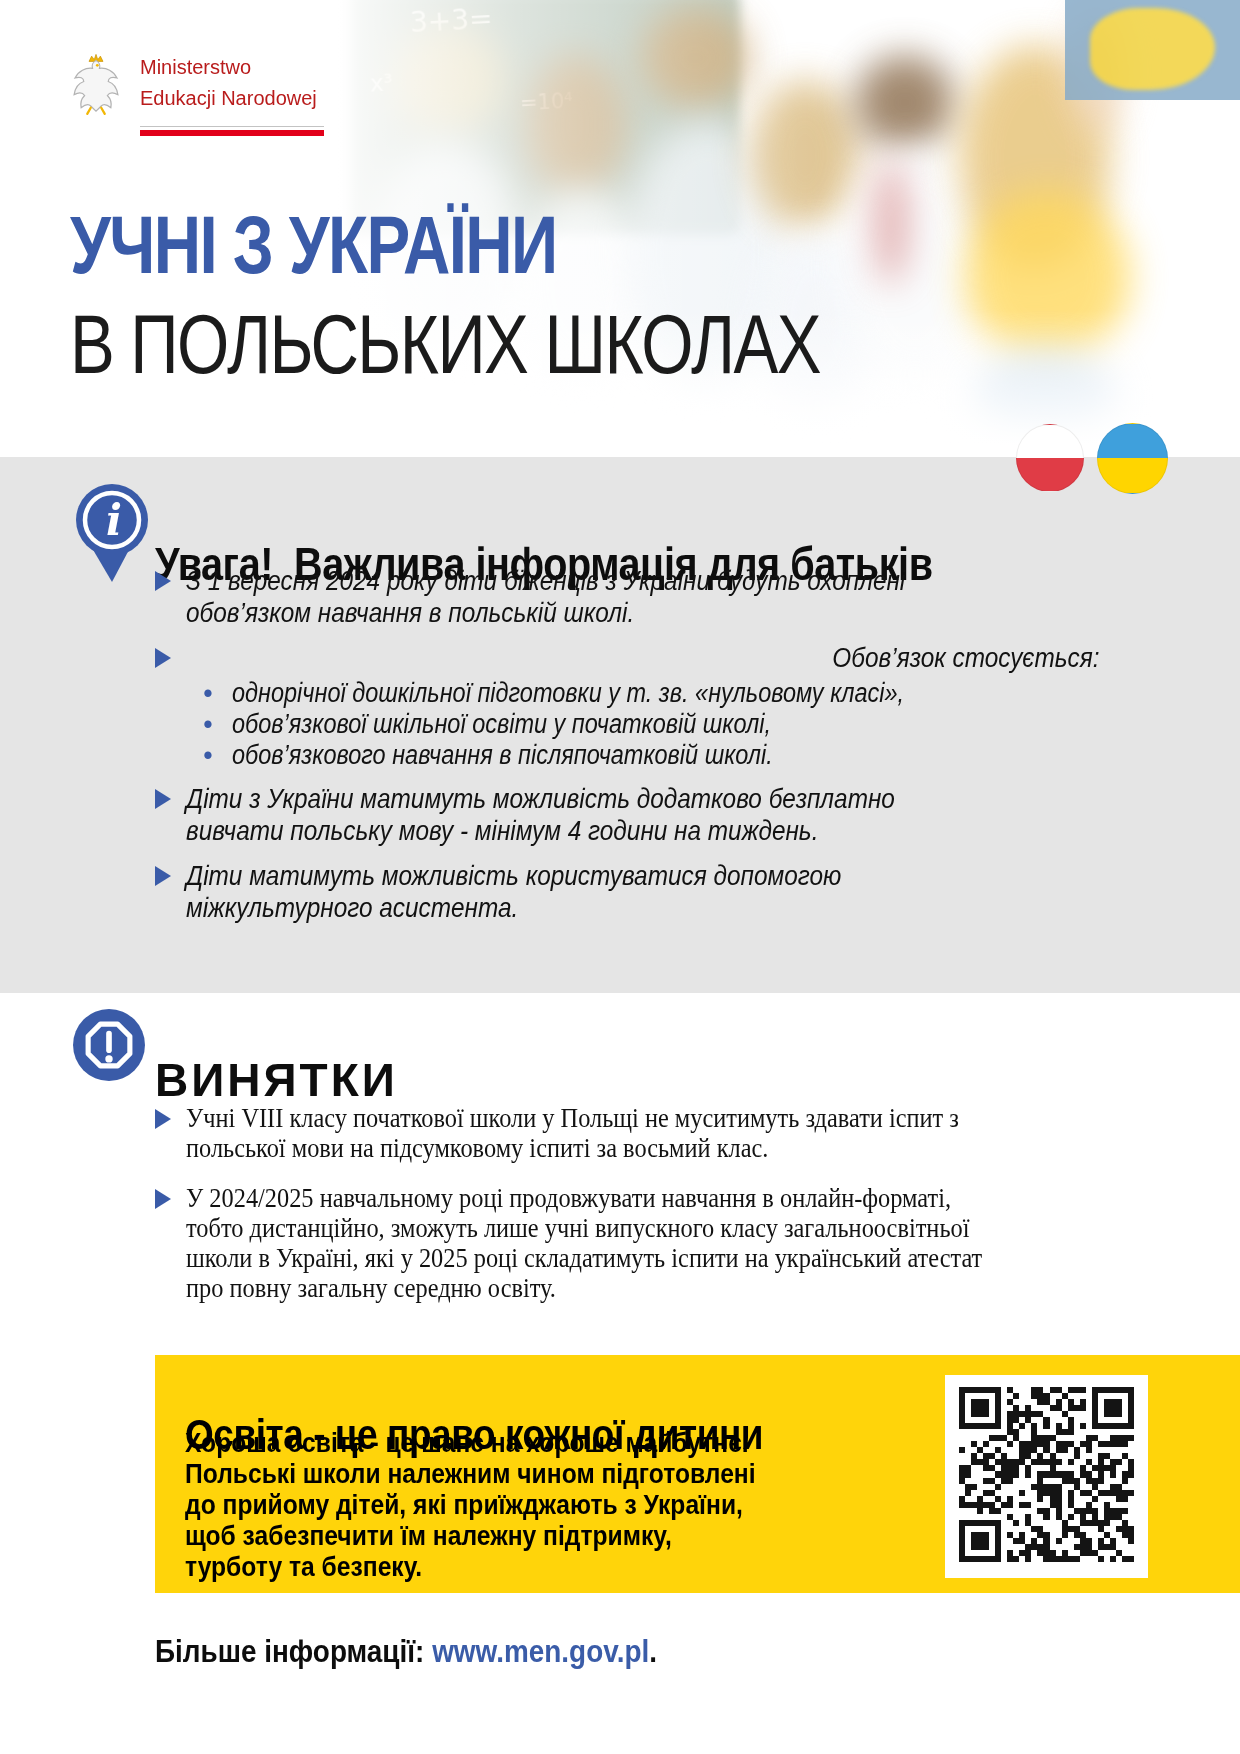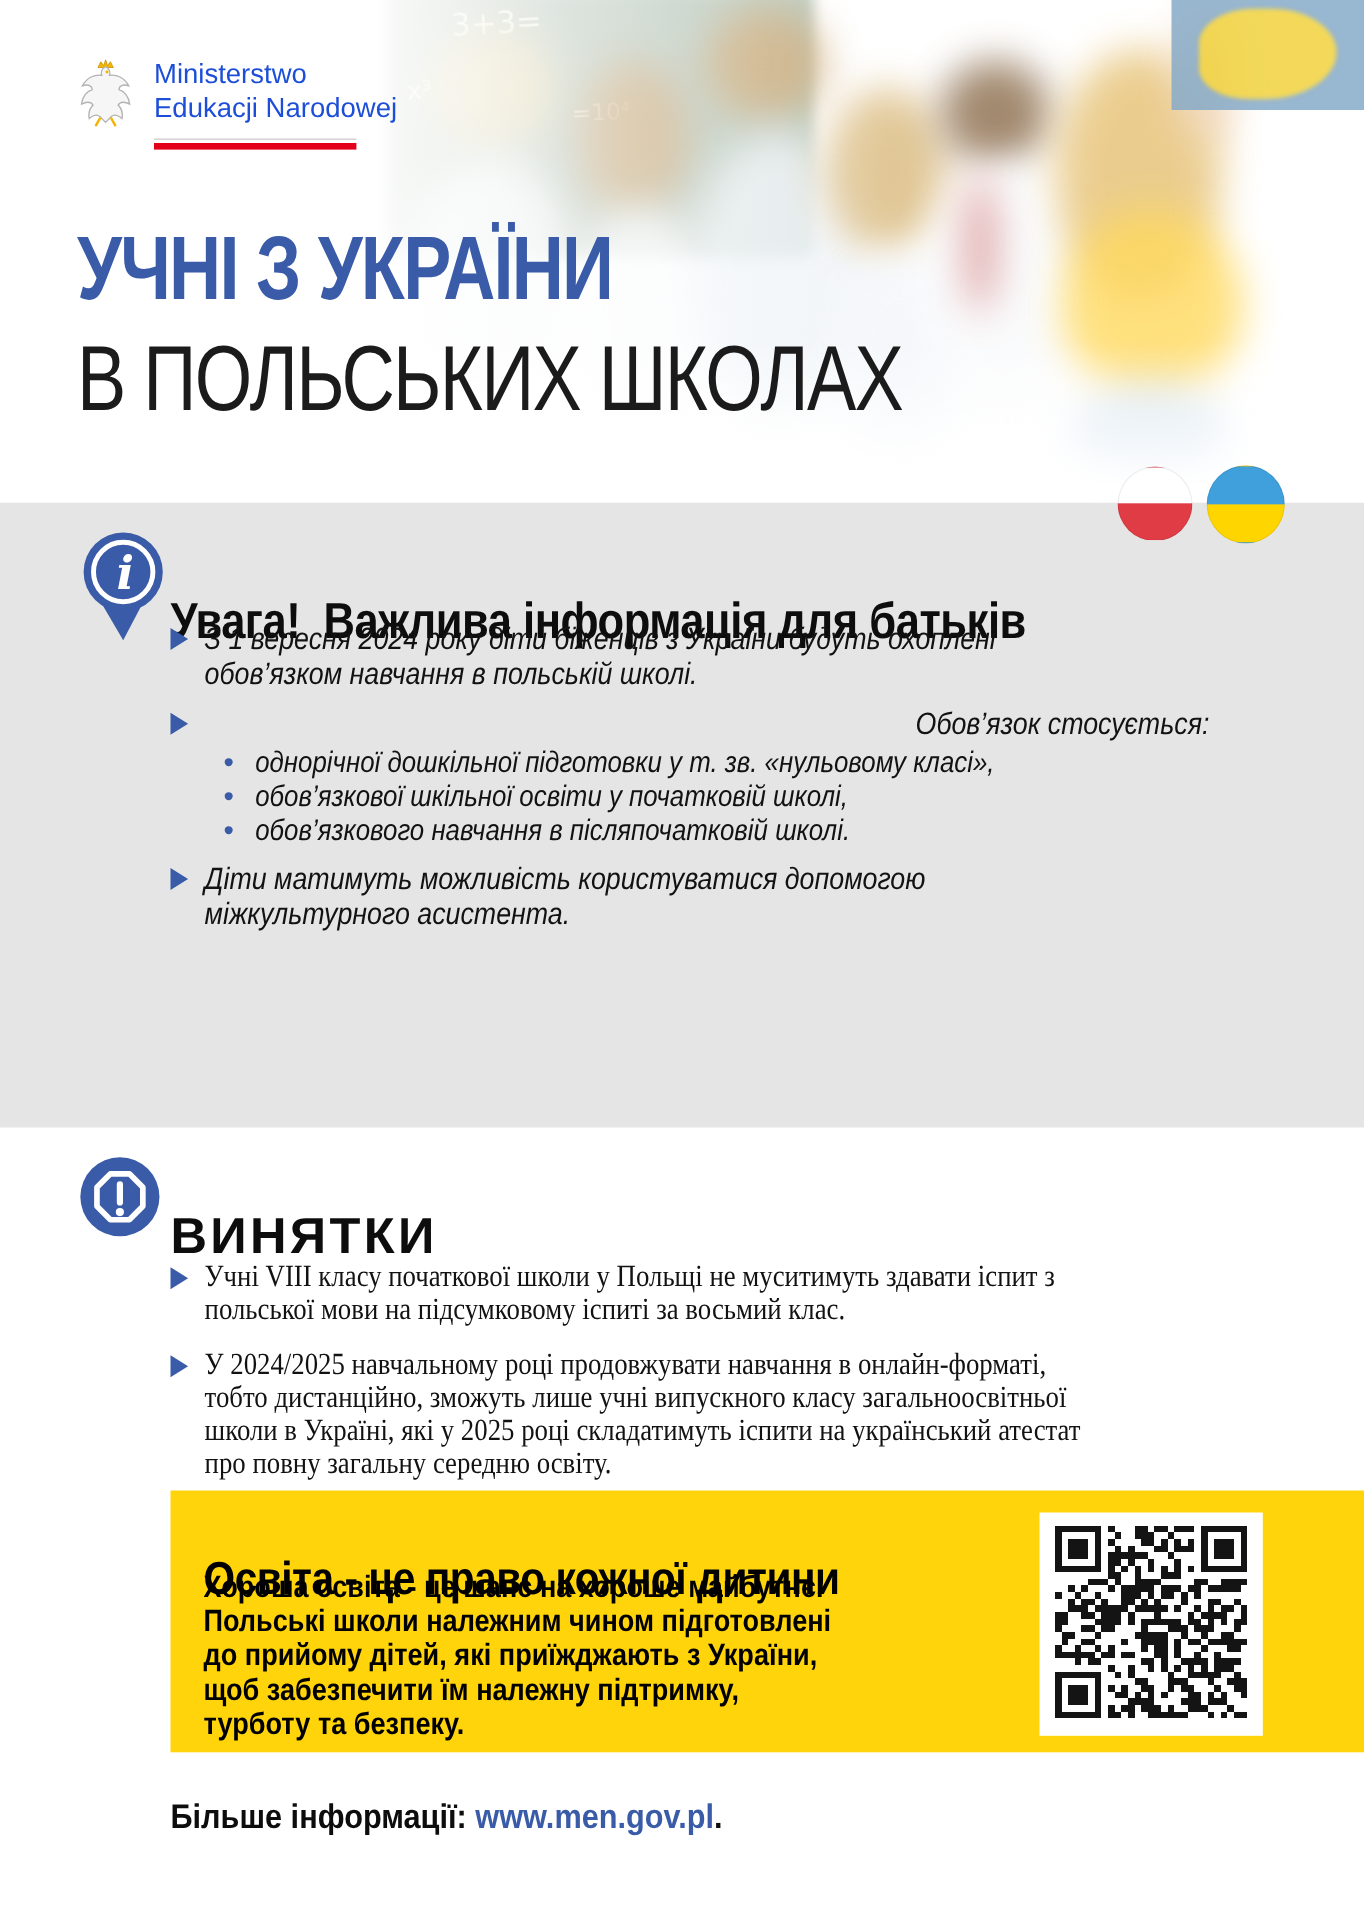--- a/index.html
+++ b/index.html
@@ -15,21 +15,21 @@
   .blob{position:absolute;display:block;border-radius:50%;filter:blur(18px);opacity:.8;}
   .map-graphic{position:absolute;right:0;top:0;width:175px;height:100px;background:#87abc8;opacity:.85;}
   .map-blob{position:absolute;right:25px;top:8px;width:125px;height:82px;background:#f1d23d;
             border-radius:45% 55% 60% 40%;filter:blur(2px);}
   .photo-fade{position:absolute;inset:0;
       background:linear-gradient(to right,#fff 0%,rgba(255,255,255,.55) 22%,rgba(255,255,255,0) 55%),
                  linear-gradient(to top,#fff 2%,rgba(255,255,255,0) 32%);}
 
   
   .logo{position:absolute;left:68px;top:52px;display:flex;gap:16px;align-items:flex-start;z-index:2;}
-  .logo-text{font-size:25px;line-height:31px;color:#1d4ed8;}
+  .logo-text{font-size:20px;line-height:31px;color:#b91c1c;}
   .logo-rule{margin-top:12px;width:184px;}
   .rule-gray{height:1px;background:#c3c3c3;}
   .rule-red{height:6px;background:#E2001A;margin-top:3px;}
 
   .title{position:absolute;left:70px;top:198px;z-index:2;}
   .title-1{font-size:82px;font-weight:bold;color:#3A5BA8;letter-spacing:-2px;
            transform:scaleX(.8);transform-origin:0 0;white-space:nowrap;}
   .title-2{font-size:84px;font-weight:400;color:#1b1b1b;letter-spacing:-2px;margin-top:4px;
            transform:scaleX(.8);transform-origin:0 0;white-space:nowrap;}
 
@@ -51,21 +51,21 @@
        border-top:10px solid transparent;border-bottom:10px solid transparent;}
   .btext{font-size:28px;line-height:32px;color:#121212;white-space:pre-line;width:1050px;
          transform:scaleX(.87);transform-origin:0 0;}
   .subs{margin:0 0 13px 48px;}
   .sub{display:flex;gap:20px;margin-bottom:1px;}
   .dot{color:#3A5BA8;font-size:27px;line-height:30px;}
   .stext{font-size:27px;line-height:30px;color:#121212;width:1000px;
          transform:scaleX(.87);transform-origin:0 0;white-space:nowrap;}
 
   
-  .exc-sec{position:absolute;top:1036px;left:0;width:1240px;height:426px;background:#fff;z-index:1;}
+  .exc-sec{position:absolute;top:993px;left:0;width:1240px;height:426px;background:#fff;z-index:1;}
   .stop-icon{position:absolute;left:72px;top:15px;}
   .exc-h{position:absolute;left:155px;top:22px;font-size:46px;font-weight:bold;letter-spacing:3px;color:#0d0d0d;}
   .exc-bullets{position:absolute;left:155px;top:110px;}
   .exc-bullets .btext{line-height:30px;}
   .exc-bullets .bullet{margin-bottom:20px;font-family:Liberation Serif, serif;}
 
   
   .ybox{position:absolute;left:155px;top:1355px;right:0;height:238px;background:#FFD40A;z-index:1;}
   .ybox-h{position:absolute;left:30px;top:14px;font-size:42px;font-weight:bold;color:#000;
           letter-spacing:-.5px;transform:scaleX(.88);transform-origin:0 0;white-space:nowrap;}
@@ -166,20 +166,25 @@
           <span class="stext">однорічної дошкільної підготовки у т. зв. «нульовому класі»,</span>
         </div>
         <div class="sub">
           <span class="dot">•</span>
           <span class="stext">обов’язкової шкільної освіти у початковій школі,</span>
         </div>
         <div class="sub">
           <span class="dot">•</span>
           <span class="stext">обов’язкового навчання в післяпочатковій школі.</span>
         </div>
+      </div>
+      <div class="bullet">
+        <span class="tri"></span>
+        <span class="btext">Діти з України матимуть можливість додатково безплатно
+вивчати польську мову - мінімум 4 години на тиждень.</span>
       </div>
       <div class="bullet">
         <span class="tri"></span>
         <span class="btext">Діти матимуть можливість користуватися допомогою
 міжкультурного асистента.</span>
       </div>
     </div>
   </section>
 
   <section class="exc-sec">

